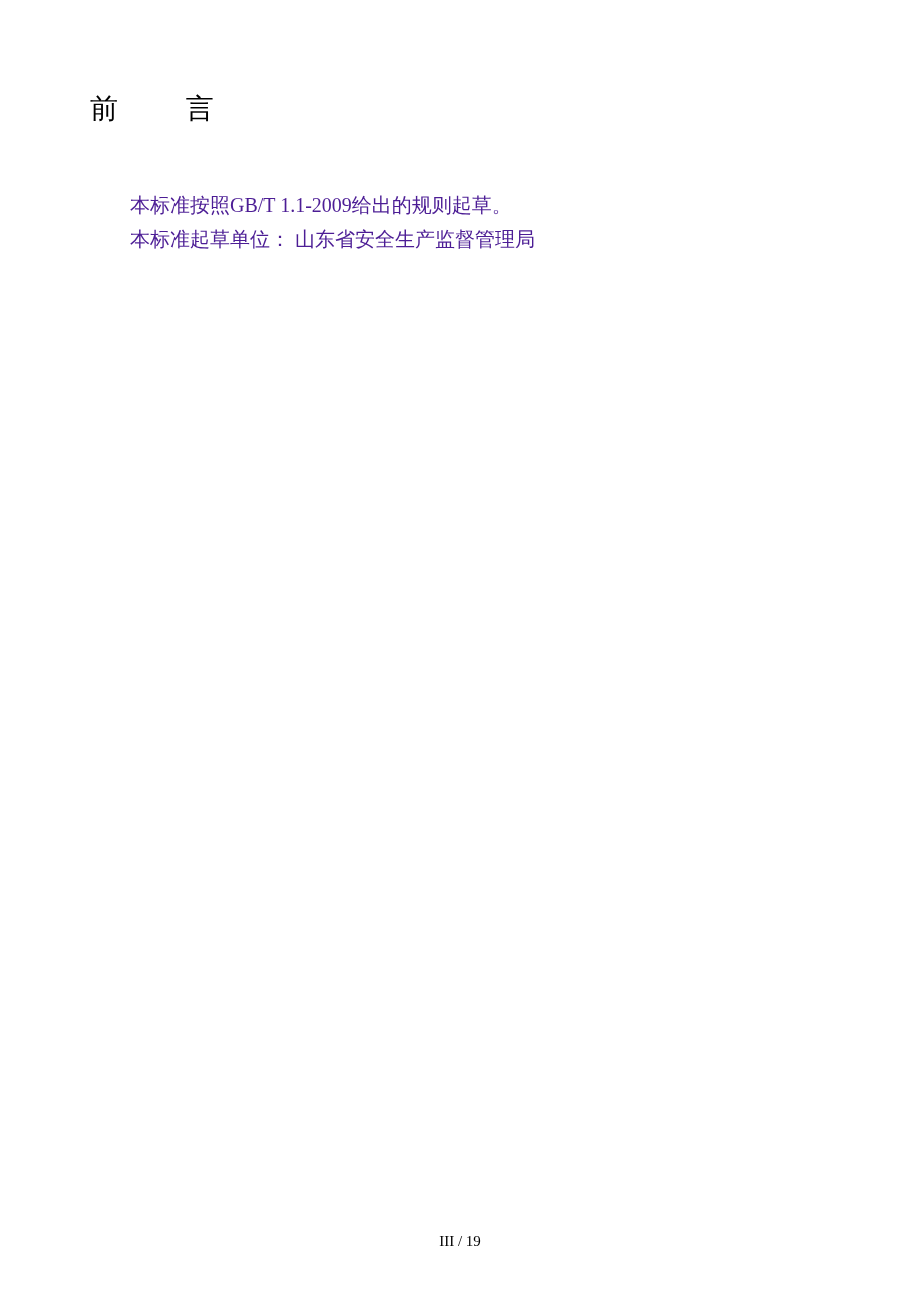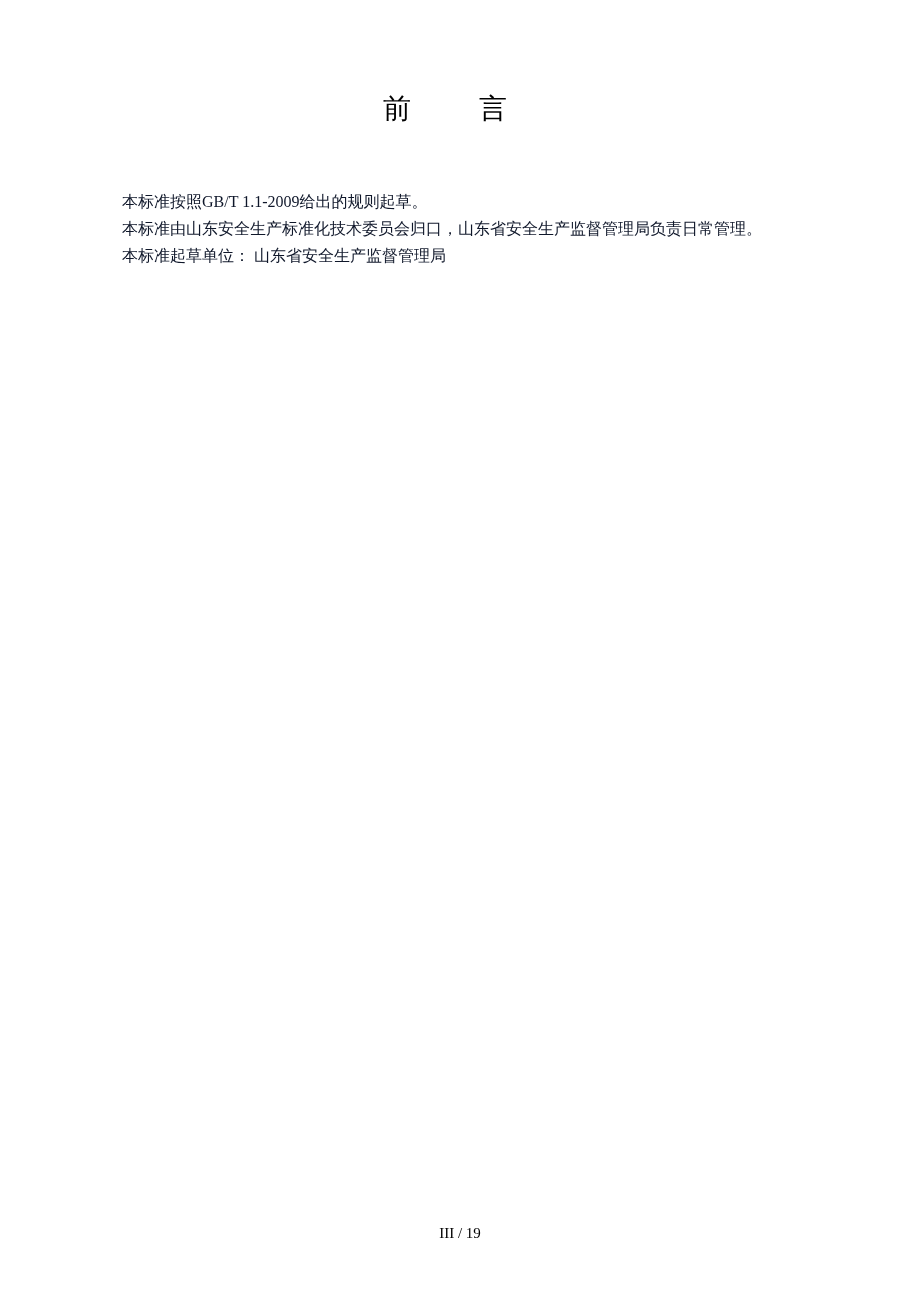--- a/index.html
+++ b/index.html
@@ -11,60 +11,58 @@
       width: 920px;
       height: 1302px;
       background: #ffffff;
       font-family: "SimSun", "宋体", serif;
       position: relative;
     }
     .page {
       padding: 90px 90px 0 90px;
     }
     .title {
-      text-align: center;
       font-size: 28px;
       font-weight: normal;
       letter-spacing: 30px;
       margin-bottom: 60px;
       font-family: "SimHei", "黑体", sans-serif;
     }
     .content {
-      font-size: 16px;
+      font-size: 20px;
       line-height: 1.7;
-      color: #0f172a;
+      color: #4c1d95;
     }
     .para {
       text-indent: 2em;
     }
     .para-justify {
       text-align: justify;
       text-align-last: justify;
       text-indent: 2em;
     }
     .para-no-indent {
       text-indent: 0;
     }
     .footer {
       position: absolute;
-      bottom: 60px;
+      bottom: 52px;
       width: 100%;
       left: 0;
       text-align: center;
       font-size: 15px;
       font-family: "Times New Roman", serif;
     }
   </style>
 </head>
 <body>
 
 <div class="page">
   <h1 class="title">前 言</h1>
   <div class="content">
     <p class="para">本标准按照GB/T 1.1-2009给出的规则起草。</p>
-    <p class="para">本标准由山东安全生产标准化技术委员会归口，山东省安全生产监督管理局负责日常管理。</p>
     <p class="para">本标准起草单位： 山东省安全生产监督管理局</p>
   </div>
 </div>
 
 <div class="footer">
   <span>III</span><span> / </span><span>19</span>
 </div>
 
 </body></html>

